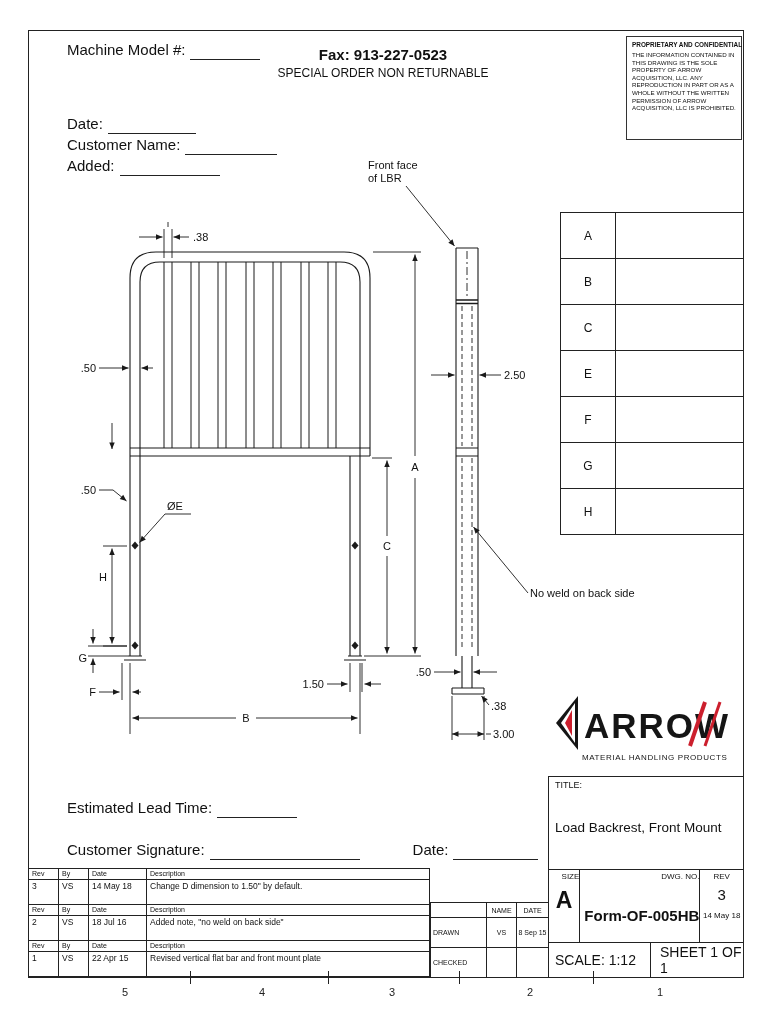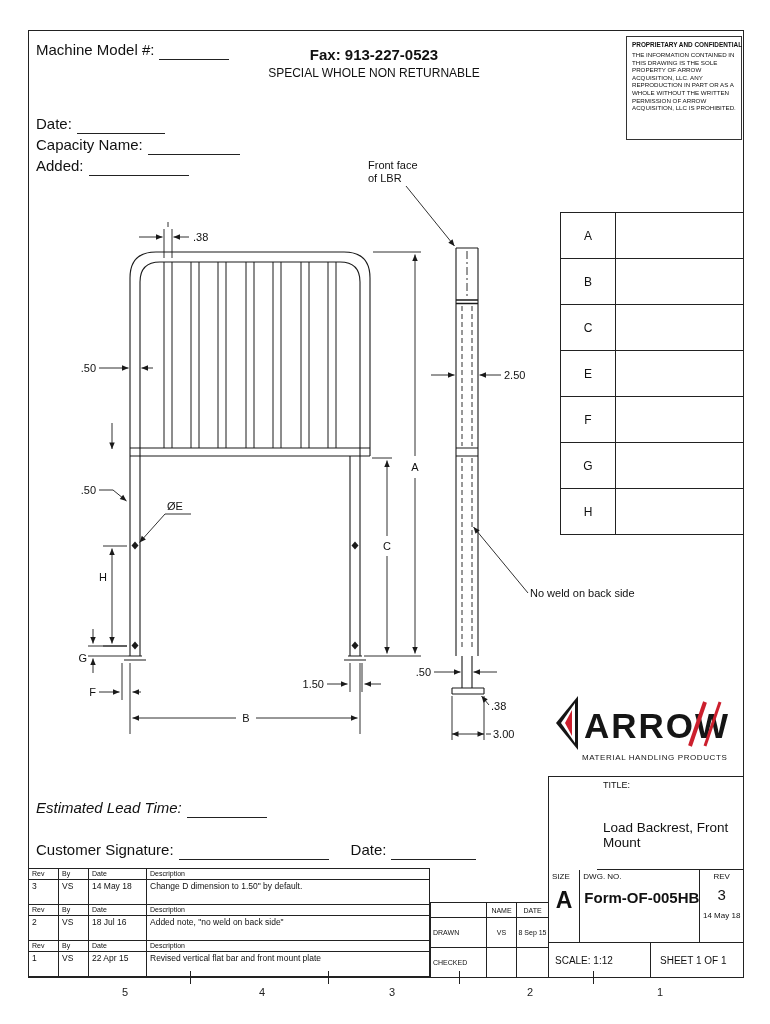--- a/index.html
+++ b/index.html
@@ -4,78 +4,78 @@
 <style>
   * { margin:0; padding:0; box-sizing:border-box; }
   html,body { background:#ffffff; }
   body { font-family:"Liberation Sans", sans-serif; color:#111; }
   .sheet { position:relative; width:770px; height:1024px; background:#fff; overflow:hidden; }
   .abs { position:absolute; }
   .frame { left:28px; top:30px; width:716px; height:948px; border:1.6px solid #222; }
 
   
   .field-line { display:flex; align-items:flex-end; margin-bottom:1px; }
-  .lbl { font-size:15px; line-height:20px; white-space:nowrap; }
+  .lbl { font-size:15px; line-height:20px; white-space:nowrap;margin-left:31px; }
   .blank { display:inline-block; border-bottom:1.3px solid #222; height:16px; margin-left:5px; }
 
   .machine-block { left:36px; top:40px; }
   .info-block { left:36px; top:114px; }
 
-  .fax-block { left:224px; top:46px; width:300px; text-align:center; }
+  .fax-block { left:233px; top:46px; width:300px; text-align:center; }
   .fax-line { font-size:15px; font-weight:bold; }
   .special-line { font-size:12px; margin-top:3px; }
 
   .prop-box { left:626px; top:36px; width:116px; height:104px; border:1px solid #333; padding:4px 5px; }
   .prop-title { font-size:6.4px; font-weight:bold; text-align:center; white-space:nowrap; margin-bottom:3px; }
   .prop-body { font-size:6.2px; line-height:7.6px; text-align:left; }
 
   
   svg.drawing { position:absolute; left:28px; top:140px; width:714px; height:640px; pointer-events:none; }
   .dim-text { fill:#111; stroke:none; font-size:11px; }
 
   
   .dim-table { left:560px; top:212px; width:184px; border-collapse:collapse; table-layout:fixed; }
   .dim-table td { border:1.2px solid #222; }
   .dt-label { width:55px; height:46px; text-align:center; font-size:12px; }
   .dt-value { }
 
   
   .price-line { left:36px; top:756px; }
-  .lead-line  { left:36px; top:798px;font-style:italic; }
+  .lead-line  { left:36px; top:798px; }
   .sig-line   { left:36px; top:840px;justify-content:space-between; }
   .gap20 { display:inline-block; width:22px; }
 
   
   .rev-table { left:28px; top:868px; width:402px; border-collapse:collapse; table-layout:fixed; background:#fff; }
   .rev-table td { border:1px solid #222; padding:0 3px; overflow:hidden; white-space:nowrap; }
   .rev-table tr.rh td { height:11px; font-size:7px; line-height:10px; }
   .rev-table tr.rd td { height:25px; font-size:8.5px; vertical-align:top; padding-top:1px; }
 
   
   .appr-table { left:430px; top:902px; width:118px; border-collapse:collapse; table-layout:fixed; background:#fff; }
   .appr-table td { border:1px solid #222; font-size:7px; text-align:center; overflow:hidden; white-space:nowrap; }
   .appr-table tr.ah td { height:15px; }
   .appr-table tr.ar td { height:30px; vertical-align:middle; }
   .appr-table td.a-left { text-align:left; padding-left:2px; }
 
   
   .title-block { left:548px; top:776px; width:196px; height:202px; border:1.6px solid #222; display:flex; flex-direction:column; background:#fff; }
-  .tb-title-row { height:94px; border-bottom:1.4px solid #222; padding:3px 6px;margin-left:48px; }
+  .tb-title-row { height:94px; border-bottom:1.4px solid #222; padding:3px 6px; }
   .tb-title-label { font-size:9px; }
   .tb-title { font-size:13.5px; margin-top:30px; }
   .tb-mid-row { height:74px; display:flex; border-bottom:1.4px solid #222; }
   .tb-size { width:38px; border-right:1.4px solid #222; }
   .tb-dwg { flex:1; border-right:1.4px solid #222; }
   .tb-rev { width:52px; text-align:center; }
-  .tb-small { font-size:8px; padding:2px 0 0 3px; text-align:left; }
+  .tb-small { font-size:8px; padding:2px 0 0 3px; text-align:right; }
   .tb-size-val { font-size:23px; font-weight:bold; text-align:center; margin-top:6px; }
-  .tb-dwg-val { font-size:15px; font-weight:bold; margin-top:8px; padding-left:4px; white-space:nowrap;text-align:right; }
+  .tb-dwg-val { font-size:15px; font-weight:bold; margin-top:26px; padding-left:4px; white-space:nowrap;text-align:right; }
   .tb-rev-val { font-size:15px; margin-top:5px; }
   .tb-rev-date { font-size:8px; margin-top:8px; }
-  .tb-bottom-row { height:34px; display:flex; font-size:10px; }
+  .tb-bottom-row { height:34px; display:flex; font-size:14px; }
   .tb-scale { width:102px; border-right:1.4px solid #222; display:flex; align-items:center; padding-left:6px; }
   .tb-sheet { flex:1; display:flex; align-items:center; padding-left:9px; }
 
   
   svg.logo { position:absolute; left:552px; top:690px; width:192px; height:76px; }
 
   
   .zone-num { position:absolute; top:986px; width:24px; text-align:center; font-size:11px; color:#222; }
   .tick { position:absolute; top:971px; width:1.3px; height:13px; background:#222; }
 </style>
@@ -91,32 +91,32 @@
       <span class="blank" style="width:70px"></span>
     </div>
   </div>
 
   <div class="abs info-block">
     <div class="field-line">
       <span class="lbl">Date:</span>
       <span class="blank" style="width:88px"></span>
     </div>
     <div class="field-line">
-      <span class="lbl">Capacity Name:</span>
+      <span class="lbl">Customer Name:</span>
       <span class="blank" style="width:92px"></span>
     </div>
     <div class="field-line">
       <span class="lbl">Added:</span>
       <span class="blank" style="width:100px"></span>
     </div>
   </div>
 
   <div class="abs fax-block">
     <div class="fax-line">Fax: 913-227-0523</div>
-    <div class="special-line">SPECIAL WHOLE NON RETURNABLE</div>
+    <div class="special-line">SPECIAL ORDER NON RETURNABLE</div>
   </div>
 
   <div class="abs prop-box">
     <div class="prop-title">PROPRIETARY AND CONFIDENTIAL</div>
     <div class="prop-body">THE INFORMATION CONTAINED IN THIS DRAWING IS THE SOLE PROPERTY OF ARROW ACQUISITION, LLC. ANY REPRODUCTION IN PART OR AS A WHOLE WITHOUT THE WRITTEN PERMISSION OF ARROW ACQUISITION, LLC IS PROHIBITED.</div>
   </div>
 
   <svg class="drawing" viewBox="28 140 714 640" fill="none" stroke="#1a1a1a" stroke-width="1.1">
     <defs>
       <marker id="arr" viewBox="0 0 10 10" refX="9.5" refY="5" markerWidth="10" markerHeight="8" orient="auto-start-reverse">

